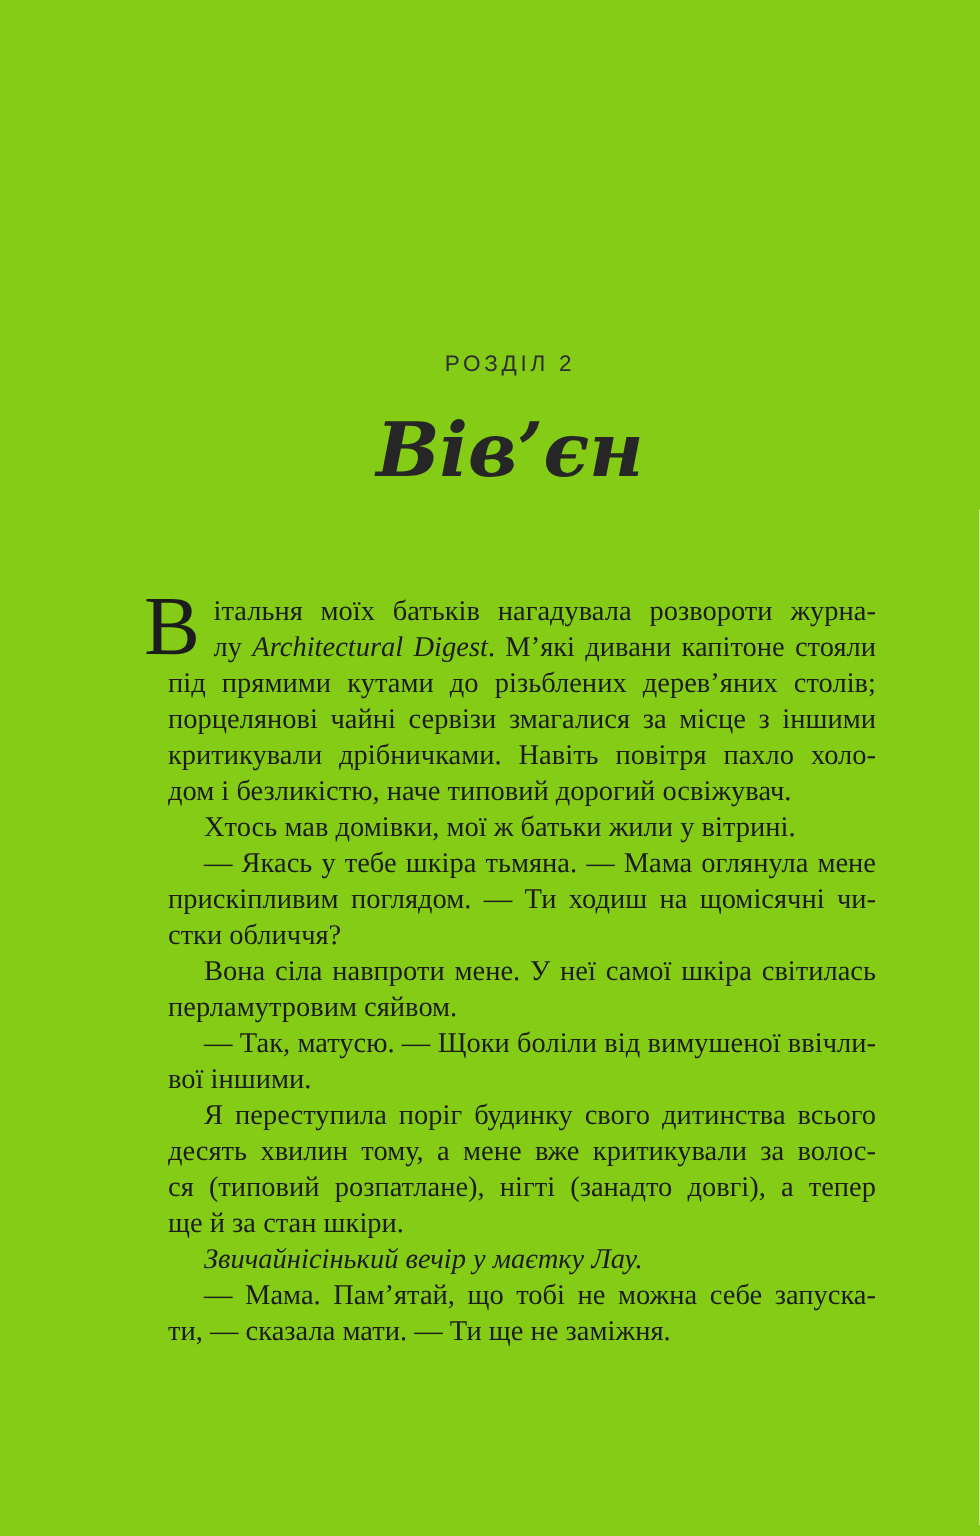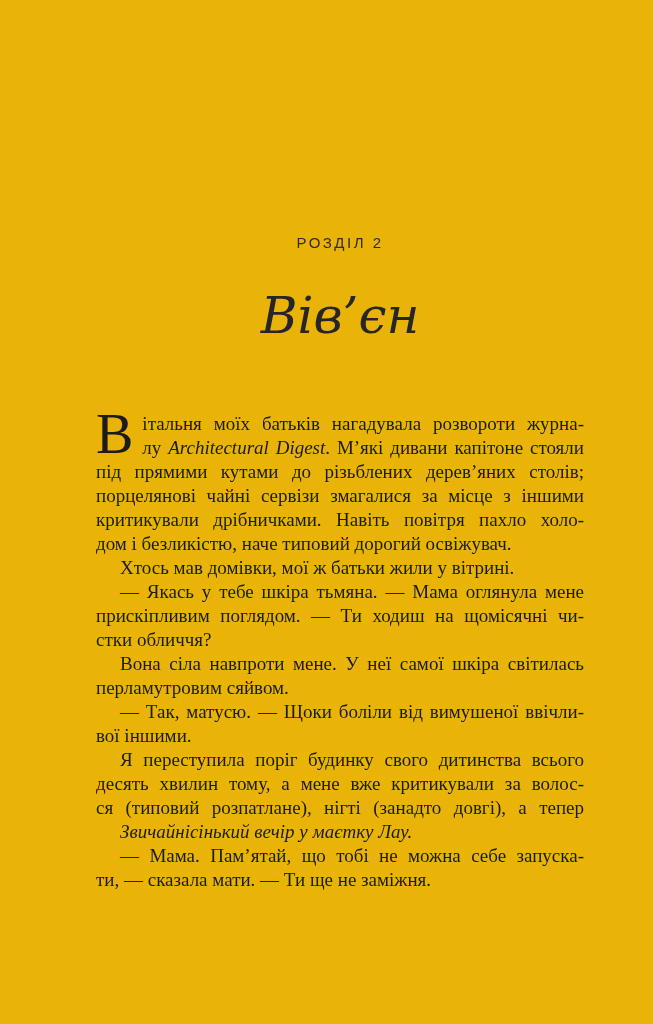--- a/index.html
+++ b/index.html
@@ -4,64 +4,65 @@
 <style>
   html, body {
     margin: 0;
     padding: 0;
     background: #ffffff;
   }
   .page {
     position: relative;
     width: 653px;
     height: 1024px;
-    background: #eab308;
+    background: #84cc16;
     overflow: hidden;
     font-family: "Liberation Serif", serif;
     color: #1e1e1e;
   }
   .content {
     position: absolute;
     left: 96px;
     top: 0;
     width: 488px;
   }
   .chapter-label {
     margin-top: 234px;
     text-align: center;
     font-family: "Liberation Sans", sans-serif;
     font-size: 15px;
     line-height: 18px;
     letter-spacing: 2.5px;
     color: #2e2e2e;
   }
   .chapter-title {
-    margin-top: 32px;
+    margin-top: 16px;
     text-align: center;
     font-family: "DejaVu Serif", serif;
     font-style: italic;
-    font-weight: normal;
+    font-weight: bold;
     font-size: 50px;
     line-height: 64px;
     color: #262626;
   }
   .body-text {
     margin-top: 64px;
     font-size: 19px;
     line-height: 24px;
     color: #1c1c1c;
   }
   .paragraph {
     margin: 0;
   }
   .line {
     text-align: justify;
     text-align-last: justify;
     white-space: normal;
     height: 24px;
+    margin-left: 16px;
   }
   .line.lastline {
     text-align-last: left;
   }
   .line.indent {
     padding-left: 24px;
   }
   .drop-cap {
     float: left;
     font-family: "Liberation Serif", serif;
@@ -108,20 +109,21 @@
           <div class="line lastline">перламутровим сяйвом.</div>
         </div>
         <div class="paragraph">
           <div class="line indent">— Так, матусю. — Щоки боліли від вимушеної ввічли-</div>
           <div class="line lastline">вої іншими.</div>
         </div>
         <div class="paragraph">
           <div class="line indent">Я переступила поріг будинку свого дитинства всього</div>
           <div class="line">десять хвилин тому, а мене вже критикували за волос-</div>
           <div class="line">ся (типовий розпатлане), нігті (занадто довгі), а тепер</div>
+          <div class="line lastline">ще й за стан шкіри.</div>
         </div>
         <div class="paragraph">
           <div class="line lastline indent"><i>Звичайнісінький вечір у маєтку Лау.</i></div>
         </div>
         <div class="paragraph">
           <div class="line indent">— Мама. Пам’ятай, що тобі не можна себе запуска-</div>
           <div class="line lastline">ти, — сказала мати. — Ти ще не заміжня.</div>
         </div>
       </div>
   </div>

